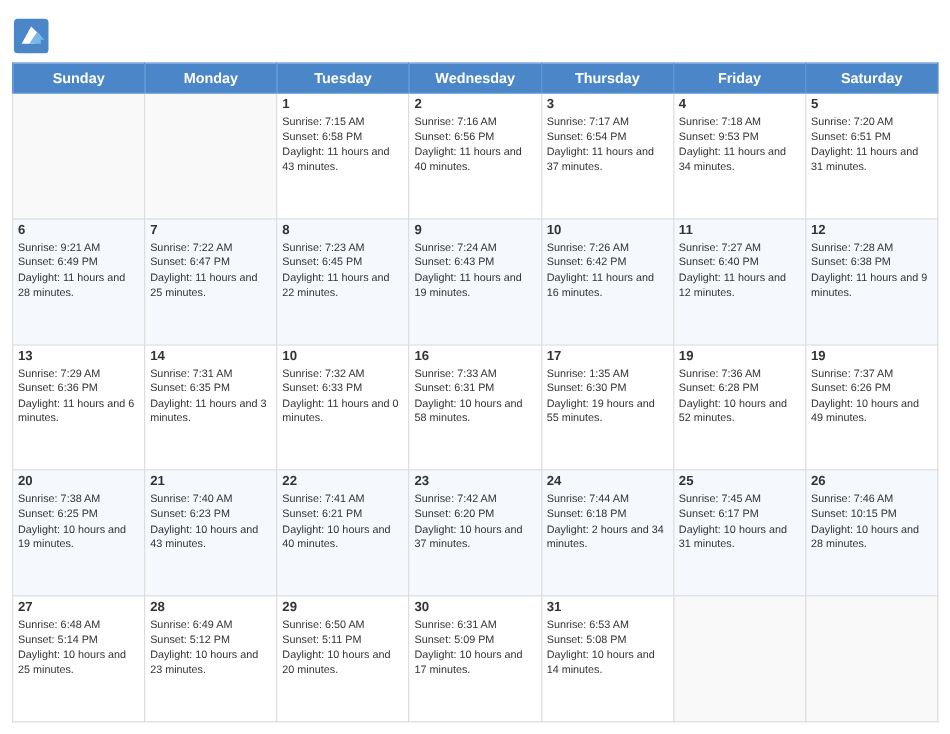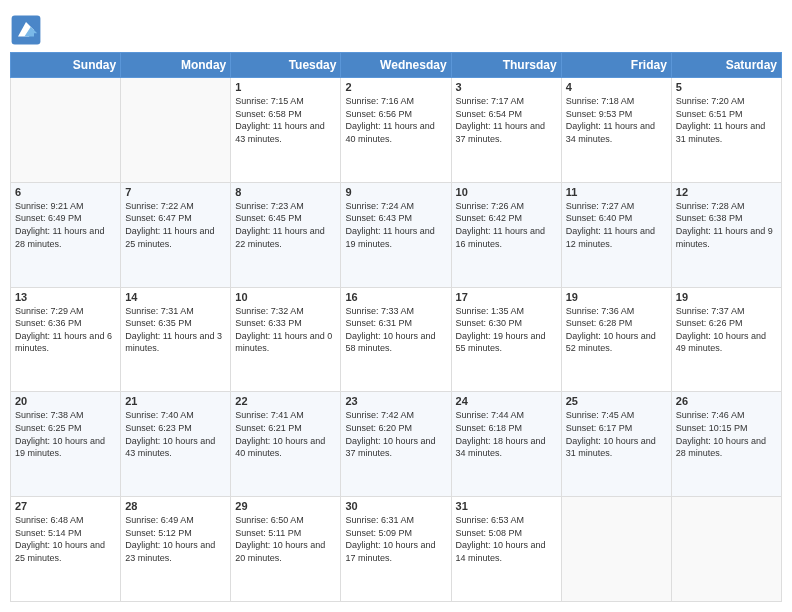--- a/index.html
+++ b/index.html
@@ -61,21 +61,21 @@
       border-collapse: collapse;
       width: 100%;
       table-layout: fixed;
     }
     .calendar th {
       background-color: #4a86c8;
       color: #fff;
       font-size: 12px;
       font-weight: bold;
       padding: 5px 4px;
-      text-align: right;
+      text-align: center;
       border: 1px solid #5a96d8;
       margin-left: 28px;
     }
     .calendar td {
       vertical-align: top;
       border: 1px solid #ddd;
       padding: 3px 4px;
       font-size: 9.5px;
       color: #333;
       background: #fff;
@@ -279,21 +279,21 @@
           <td>
             <span class="day-num">23</span>
             <div class="cell-text">Sunrise: 7:42 AM</div>
             <div class="cell-text">Sunset: 6:20 PM</div>
             <div class="cell-text">Daylight: 10 hours and 37 minutes.</div>
           </td>
           <td>
             <span class="day-num">24</span>
             <div class="cell-text">Sunrise: 7:44 AM</div>
             <div class="cell-text">Sunset: 6:18 PM</div>
-            <div class="cell-text">Daylight: 18 hours and 34 minutes.</div>
+            <div class="cell-text">Daylight: 2 hours and 34 minutes.</div>
           </td>
           <td>
             <span class="day-num">25</span>
             <div class="cell-text">Sunrise: 7:45 AM</div>
             <div class="cell-text">Sunset: 6:17 PM</div>
             <div class="cell-text">Daylight: 10 hours and 31 minutes.</div>
           </td>
           <td>
             <span class="day-num">26</span>
             <div class="cell-text">Sunrise: 7:46 AM</div>

